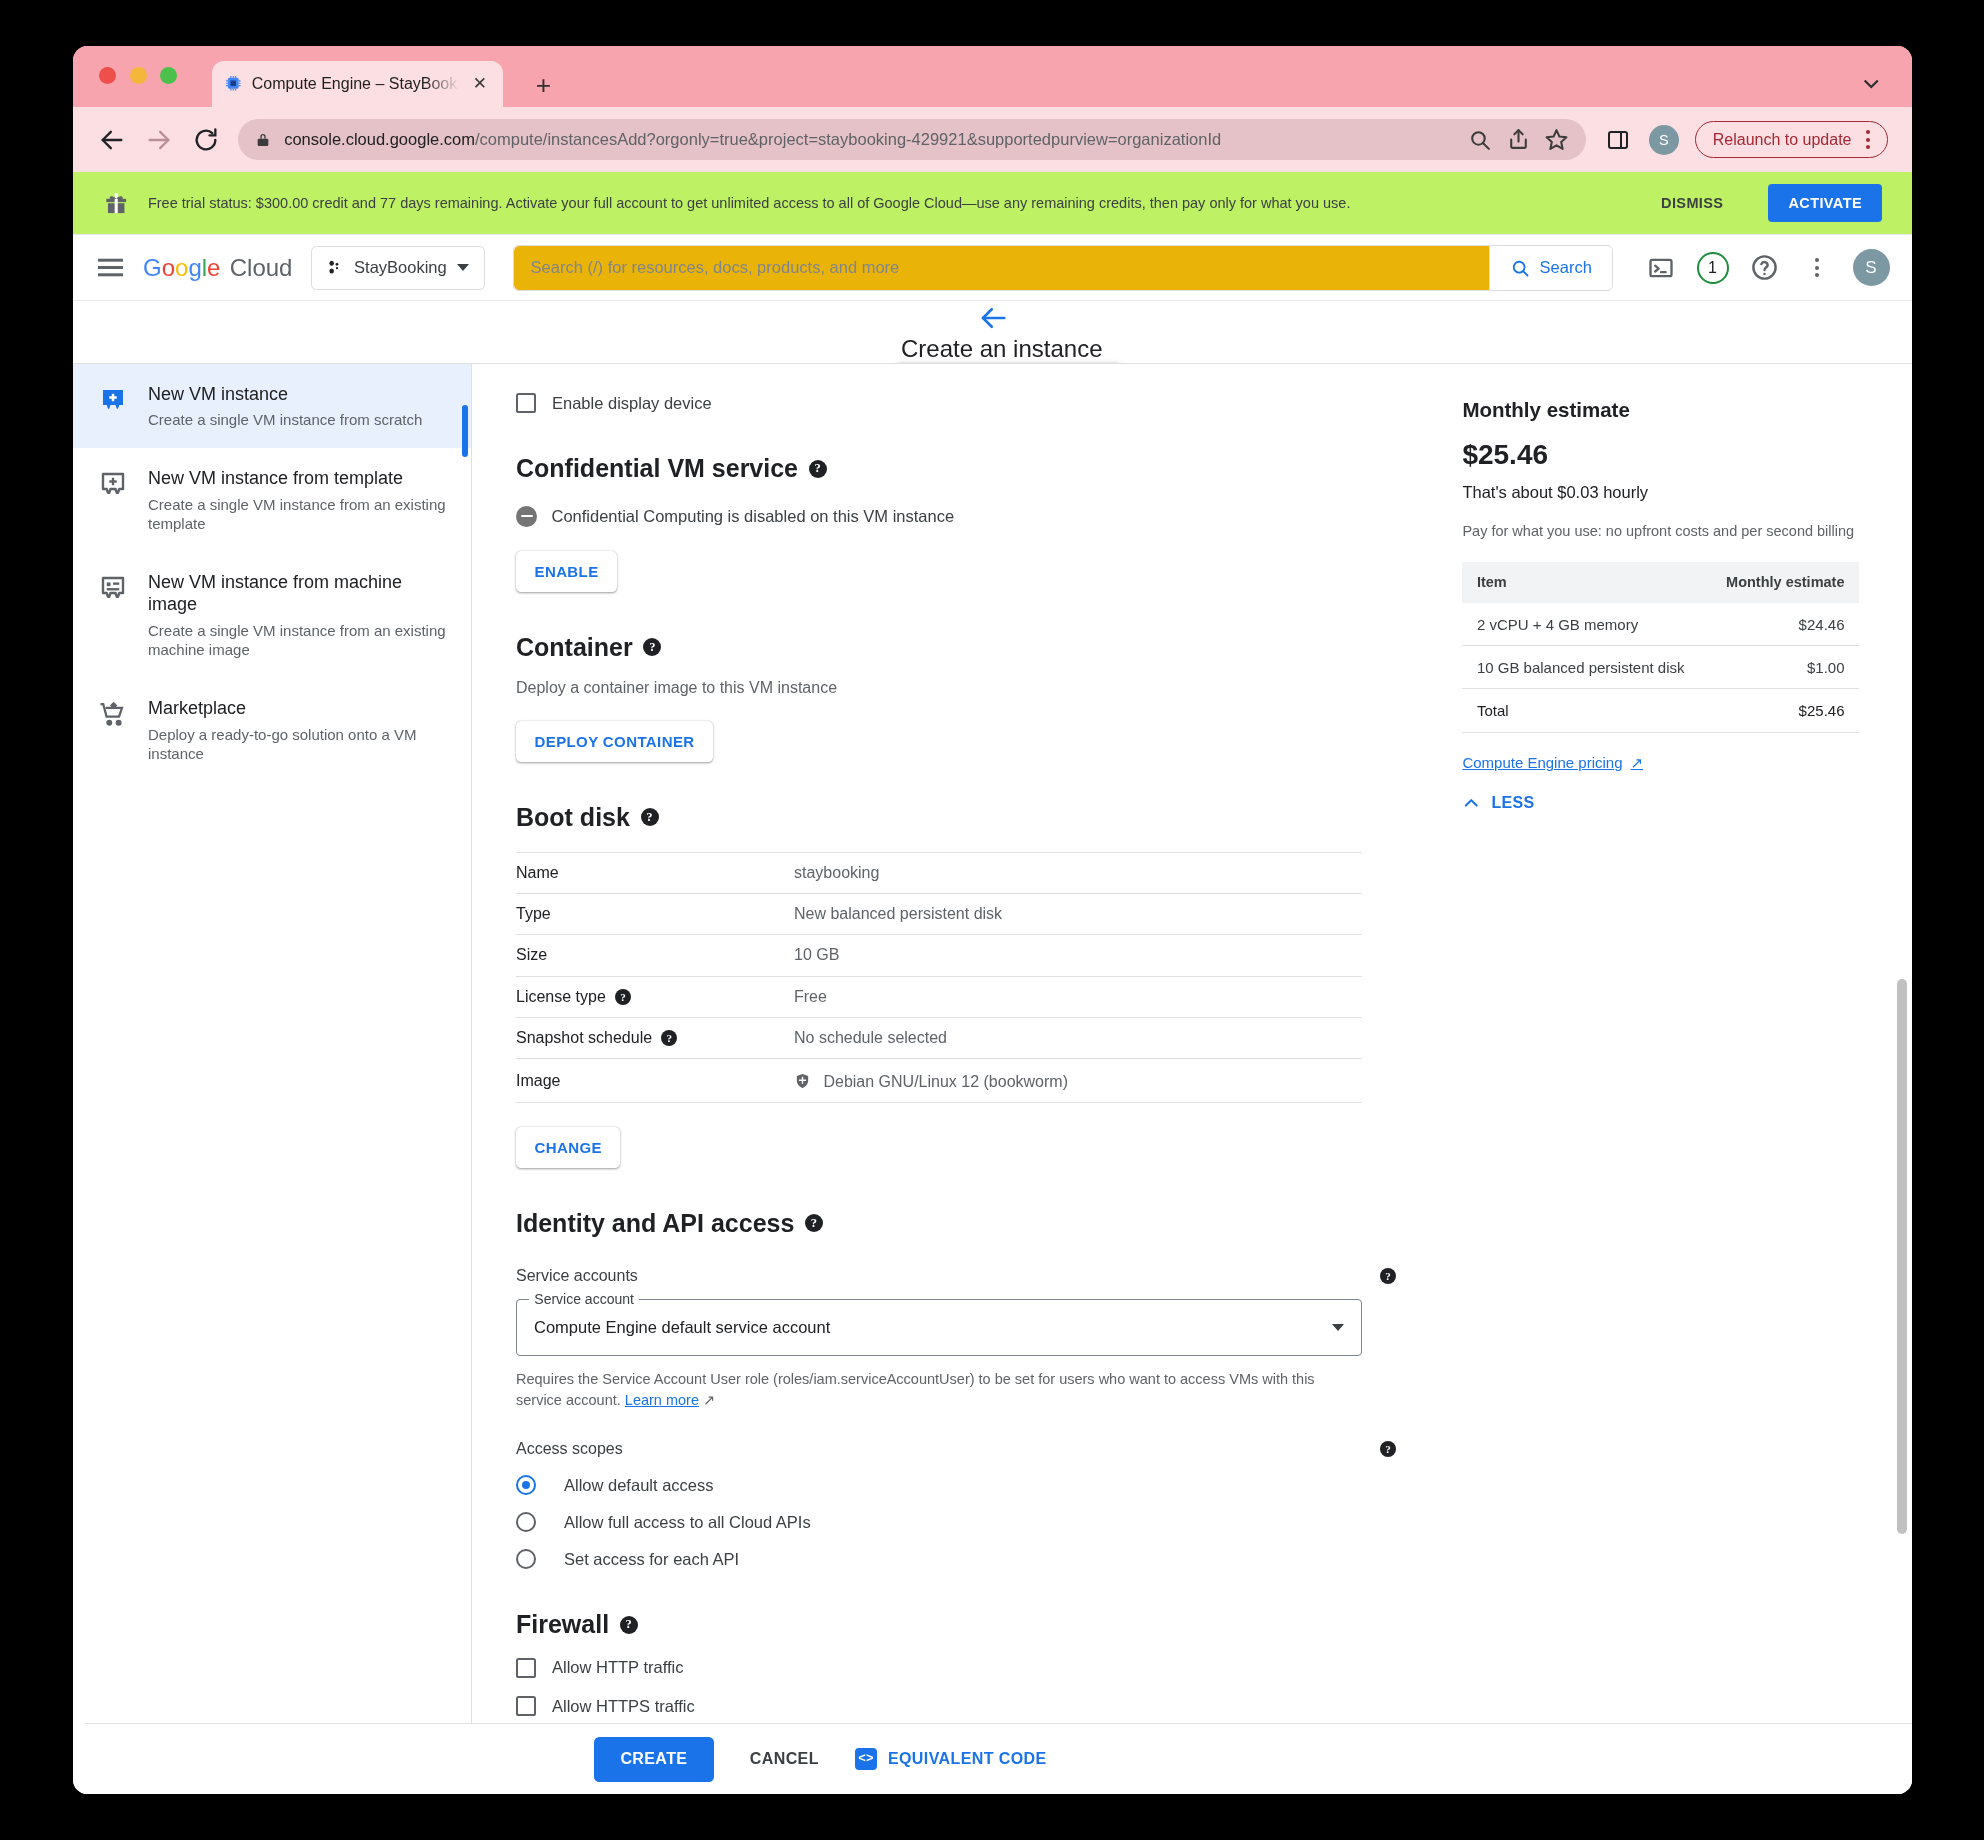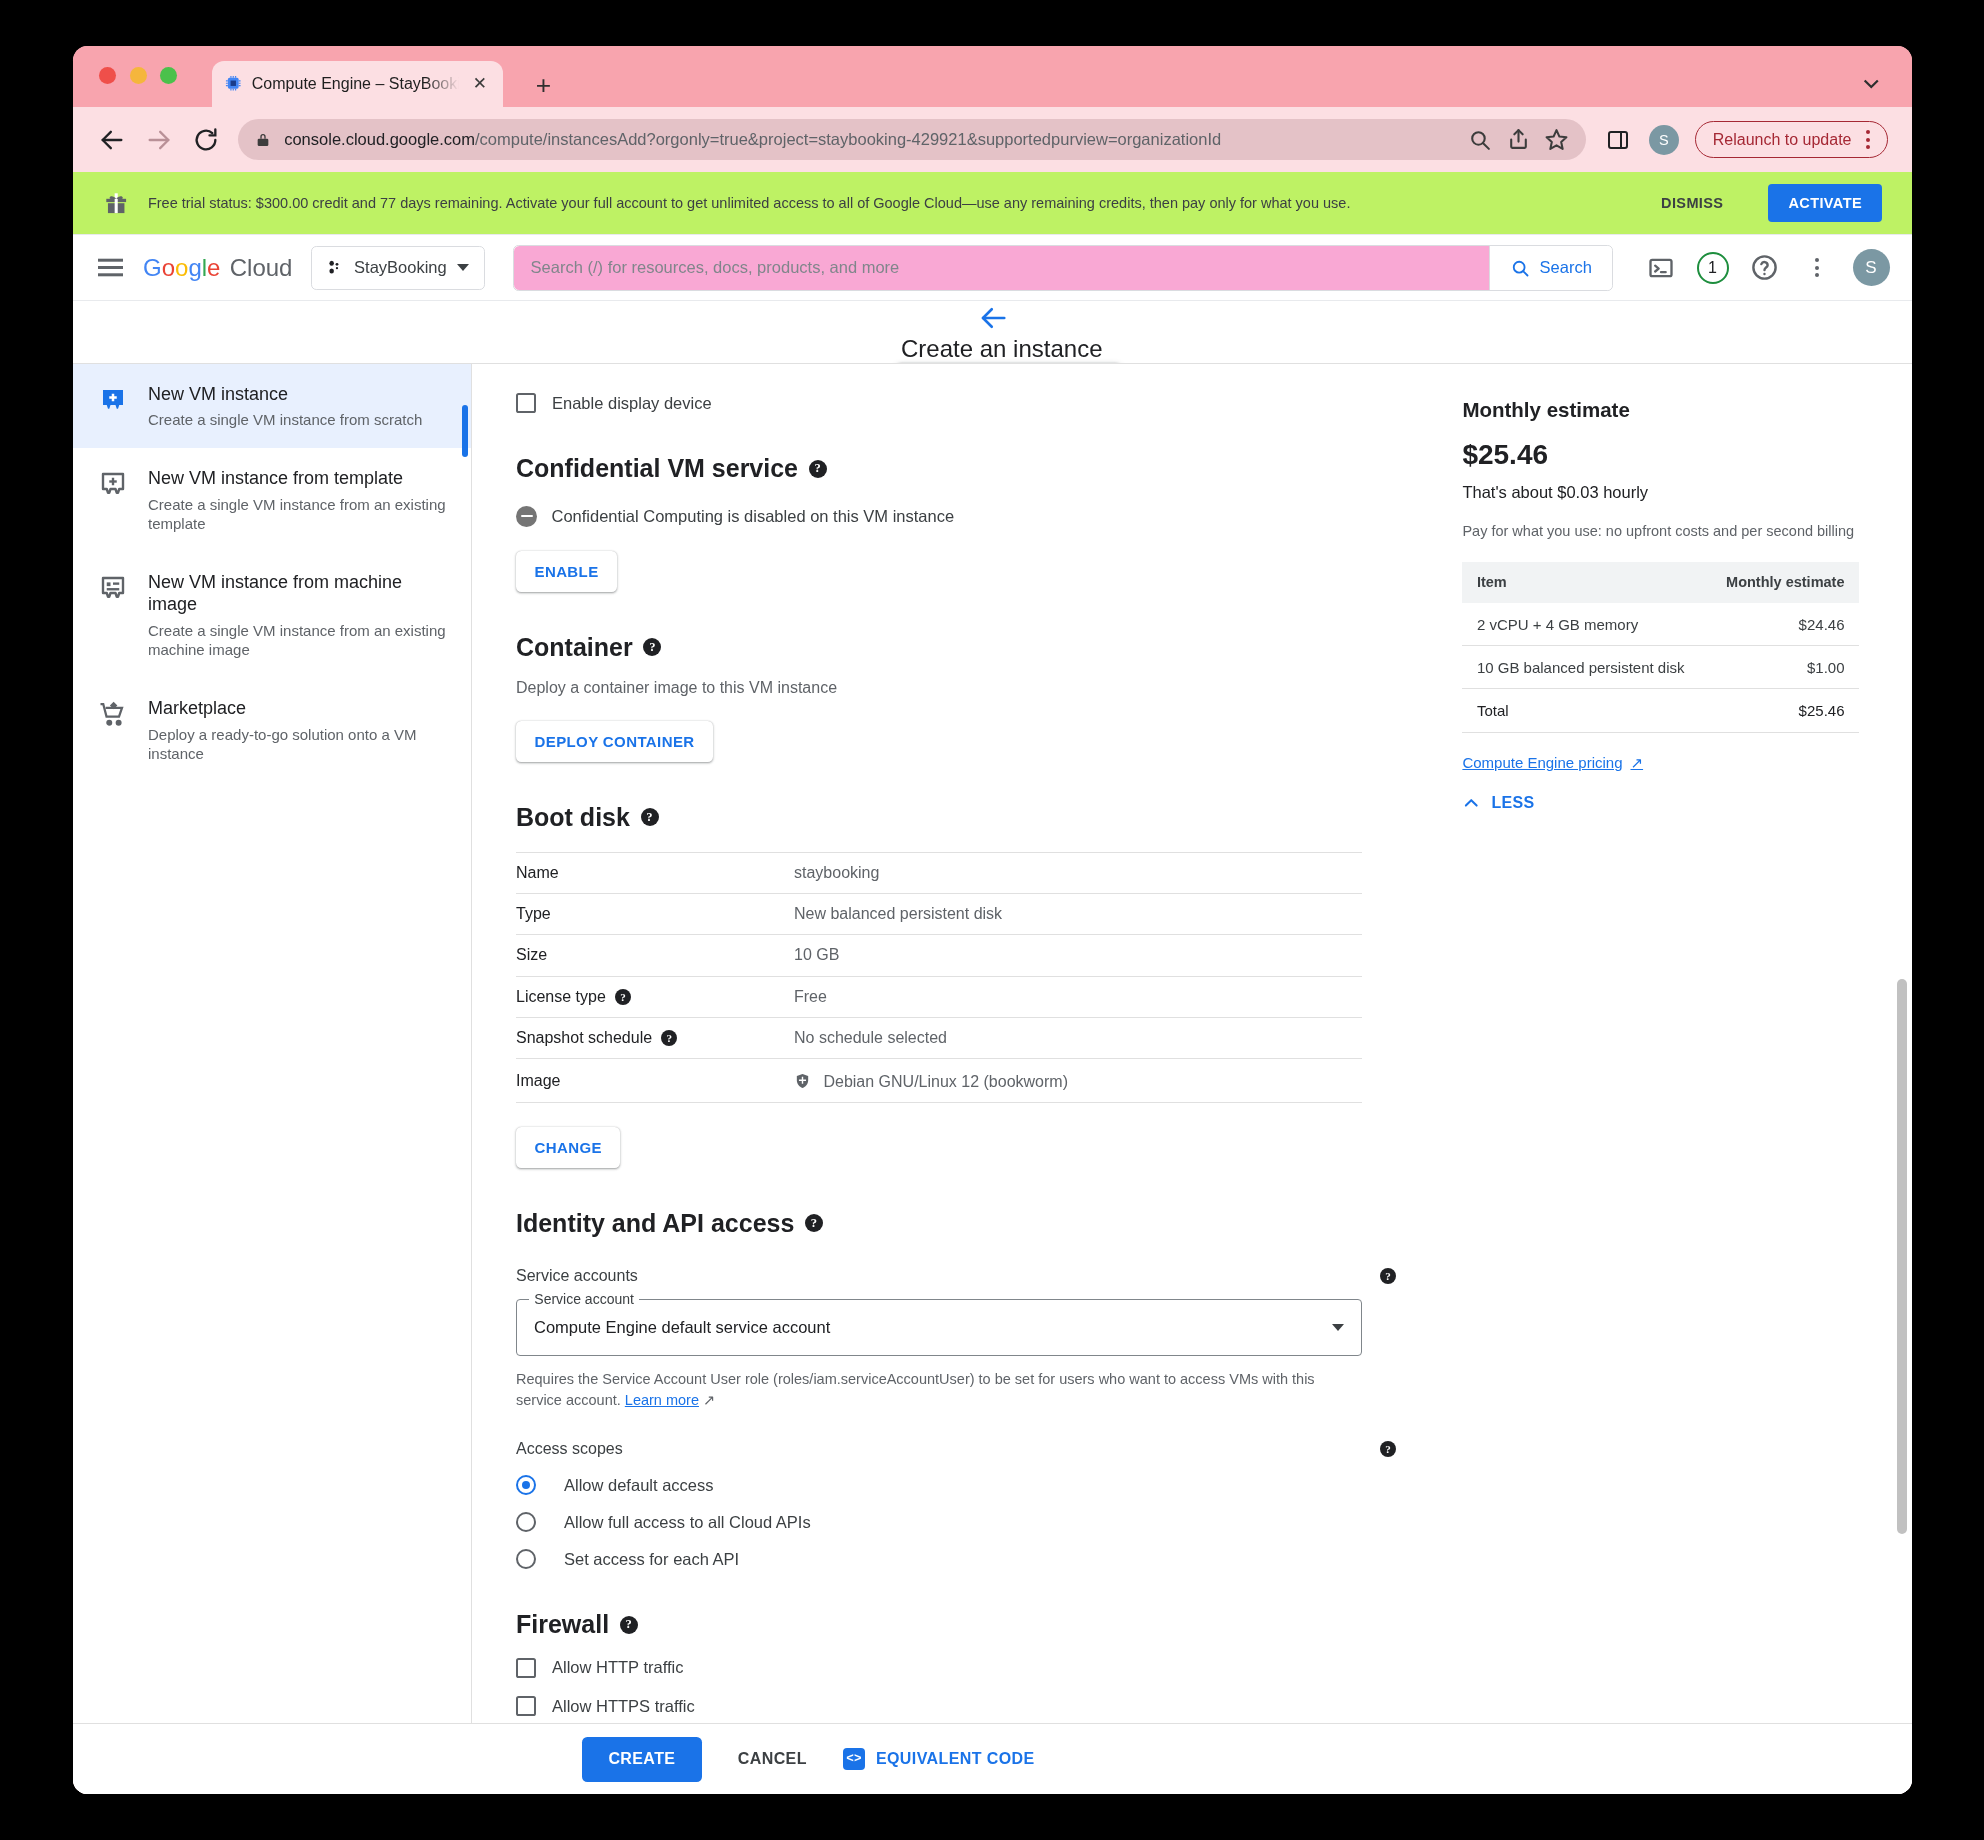--- a/index.html
+++ b/index.html
@@ -217,21 +217,21 @@
     border-radius: 5.3px;
     display: flex; align-items: center;
     background: #fff;
     min-width: 0;
     margin-left: 9.3px;
   }
   .searchwrap input {
     flex: 1 1 auto;
     border: none; outline: none;
     font-size: 16.5px; color: #3c4043;
-    background: #f9a8d4;
+    background: #eab308;
     height: 100%;
     padding: 0 17px;
     border-radius: 5.3px 0 0 5.3px;
     font-family: "Liberation Sans", sans-serif;
     min-width: 0;
   }
   .searchwrap input::placeholder { color: #80868b; }
   .search-btn {
     display: flex; align-items: center; gap: 9.3px;
     padding: 0 20px;
@@ -477,21 +477,21 @@
   .main-scrollbar {
     position: absolute;
     right: 5.3px; top: 615px;
     width: 9.3px; height: 555px;
     background: #c1c1c1; border-radius: 5.3px;
   }
 
   
   .footer-bar {
     position: absolute;
-    left: 0; right: 0; bottom: 0;
+    left: 12px; right: 0; bottom: 0;
     height: 71px;
     background: #fff;
     border-top: 0.7px solid #e0e0e0;
     display: flex; align-items: center;
     padding-left: 509px;
     gap: 30px;
   }
   .btn-primary {
     background: #1a73e8; color: #fff;
     border: none; border-radius: 5.3px;

